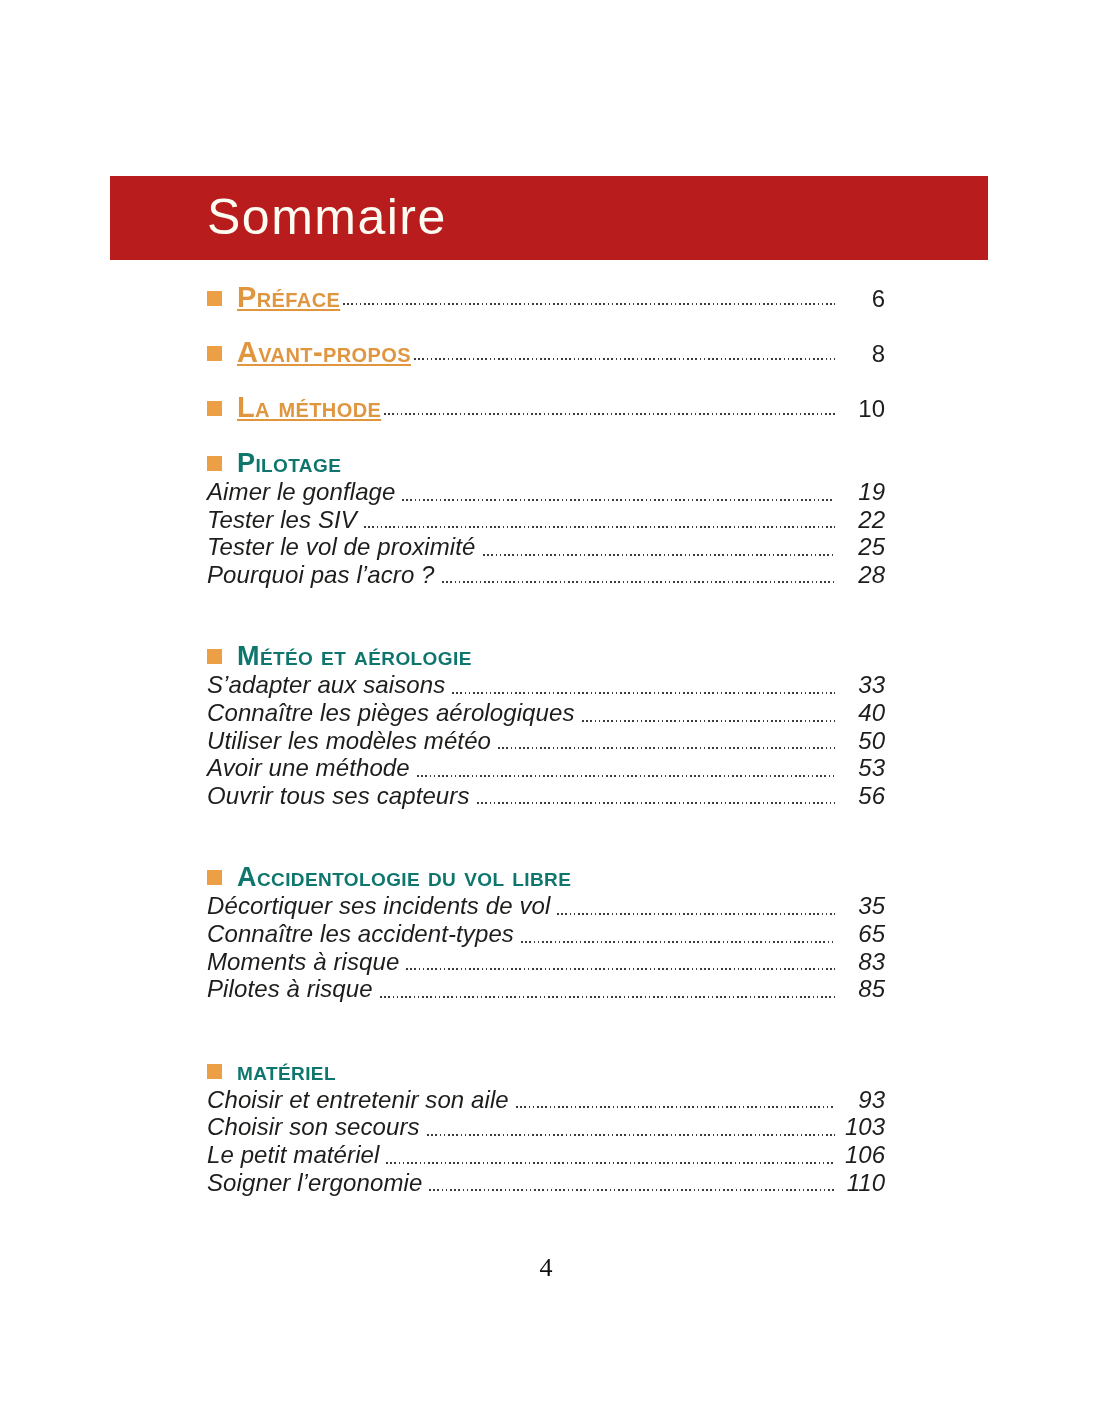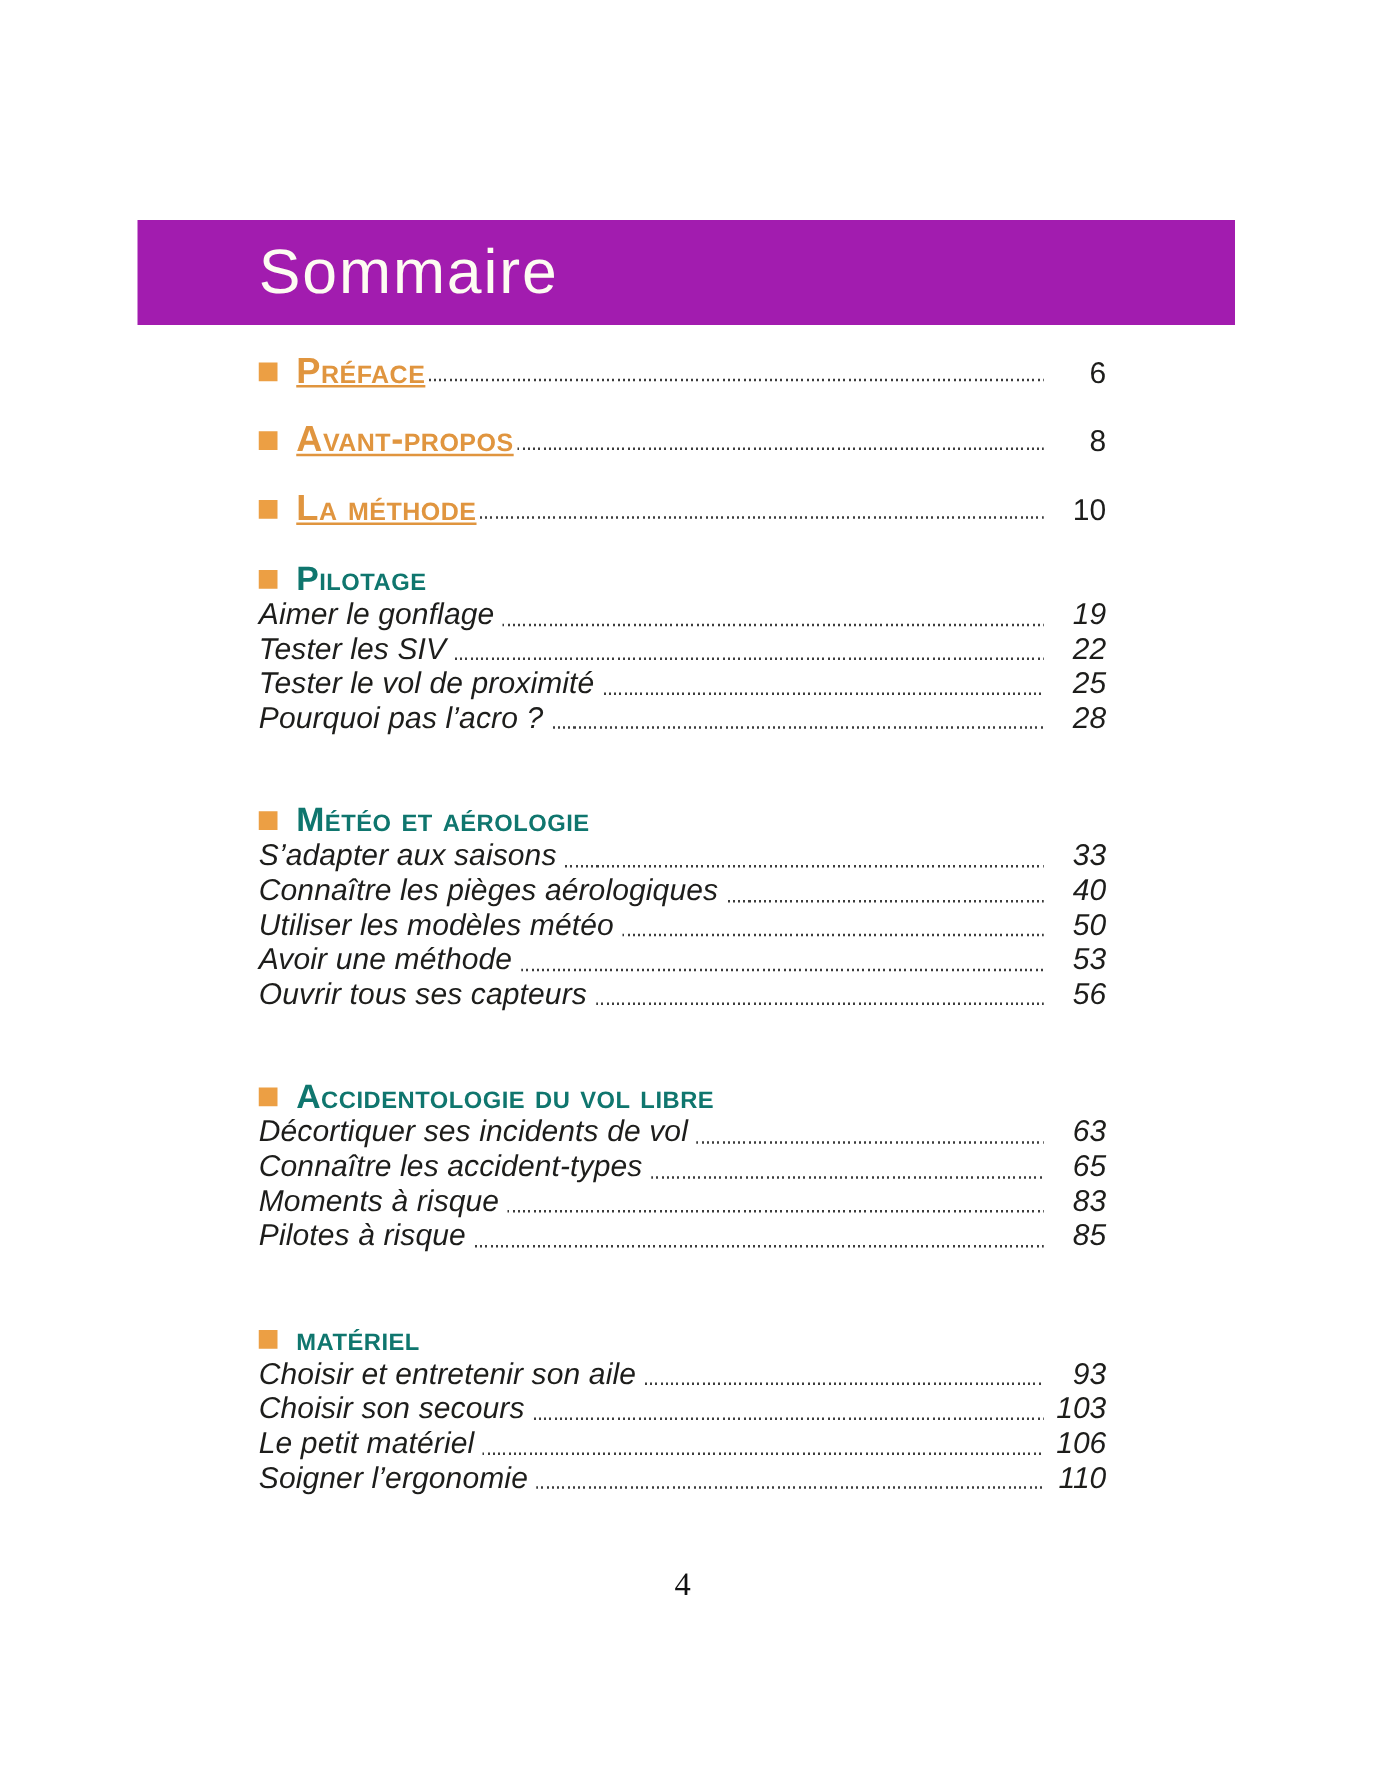--- a/index.html
+++ b/index.html
@@ -15,21 +15,21 @@
     color: #1d1d1b;
   }
 
   
   .header-bar {
     position: absolute;
     left: 110px;
     top: 176px;
     width: 878px;
     height: 84px;
-    background: #a21caf;
+    background: #b91c1c;
   }
   .header-title {
     position: absolute;
     left: 97px;
     top: 0;
     height: 84px;
     line-height: 82px;
     font-size: 50px;
     font-weight: 400;
     letter-spacing: 1.5px;
@@ -226,21 +226,21 @@
   </div>
 
   <div class="section">
     <div class="section-header">
       <span class="bullet"></span>
       <span class="section-title">Accidentologie du vol libre</span>
     </div>
     <div class="row entry">
       <span class="entry-label">Décortiquer ses incidents de vol</span>
       <span class="leader"></span>
-      <span class="num">63</span>
+      <span class="num">35</span>
     </div>
     <div class="row entry">
       <span class="entry-label">Connaître les accident-types</span>
       <span class="leader"></span>
       <span class="num">65</span>
     </div>
     <div class="row entry">
       <span class="entry-label">Moments à risque</span>
       <span class="leader"></span>
       <span class="num">83</span>

